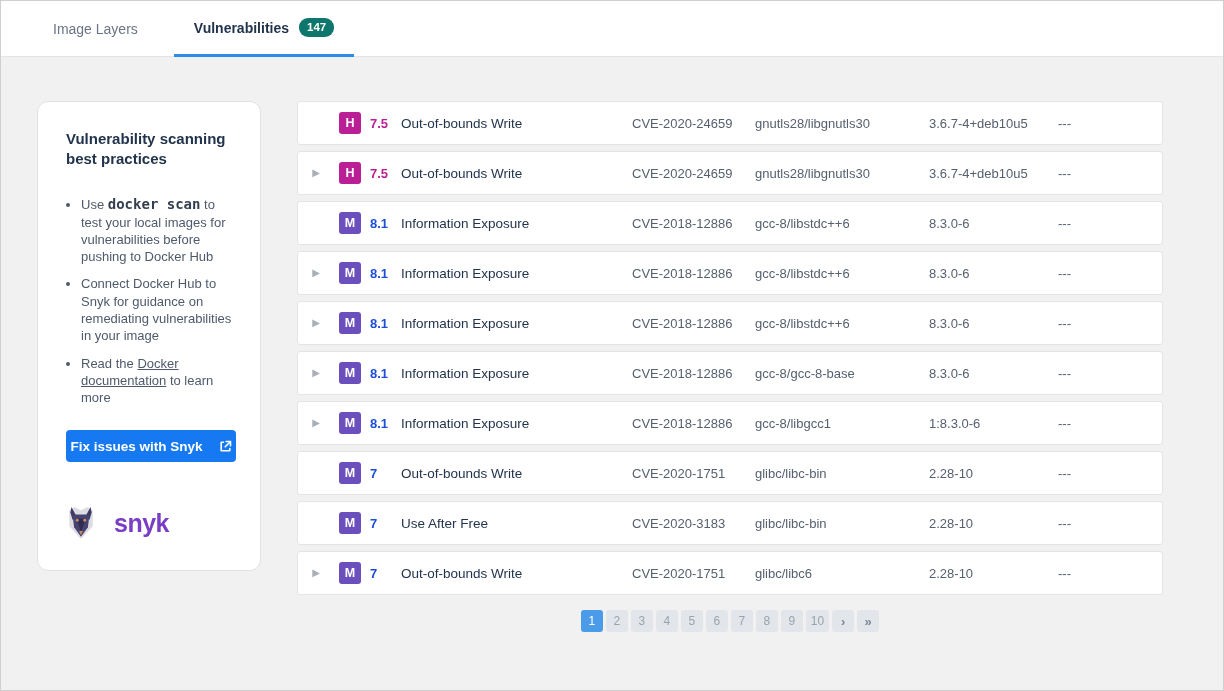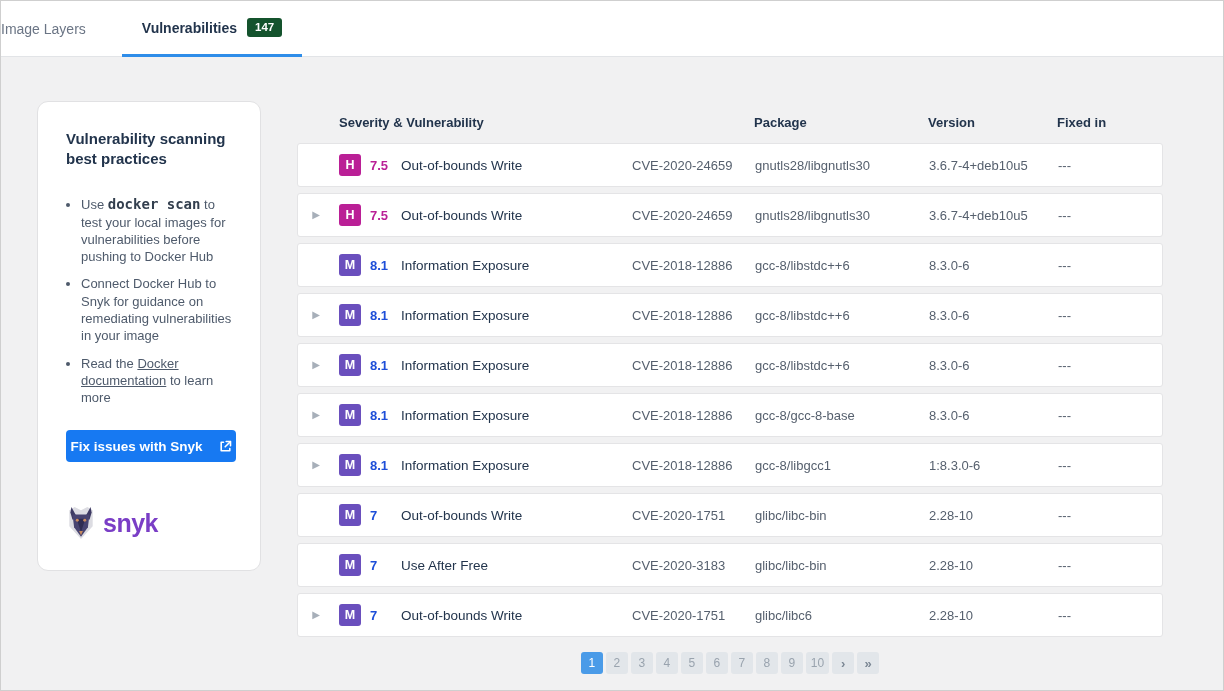--- a/index.html
+++ b/index.html
@@ -11,43 +11,44 @@
     overflow: hidden;
     color: #22344c;
   }
   
   .topbar {
     height: 56px;
     background: #ffffff;
     border-bottom: 1px solid #e2e4e7;
     display: flex;
     align-items: stretch;
+    padding-left: 52px;
   }
   .tab {
     display: flex;
     align-items: center;
     font-size: 14px;
     color: #6b7585;
     cursor: pointer;
   }
   .tab--layers { margin-right: 36px; }
   .tab--vulns {
     padding: 0 20px;
     color: #22344c;
     font-weight: bold;
     border-bottom: 3px solid #2e8de9;
     margin-bottom: -1px;
   }
   .count-badge {
-    background: #14532d;
+    background: #0f766e;
     color: #ffffff;
     font-size: 11.5px;
     font-weight: bold;
     padding: 4px 8px;
-    border-radius: 3px;
+    border-radius: 9px;
     margin-left: 10px;
     line-height: 1;
   }
   
   .layout {
     display: flex;
     align-items: flex-start;
     padding: 44px 60px 0 36px;
   }
   
@@ -101,21 +102,21 @@
     display: flex;
     align-items: center;
     justify-content: center;
     gap: 16px;
     cursor: pointer;
   }
   .logo {
     margin-top: 44px;
     display: flex;
     align-items: center;
-    gap: 7px;
+    gap: 18px;
   }
   .logo-wordmark {
     font-size: 25px;
     font-weight: bold;
     color: #7a3ec6;
     letter-spacing: -0.5px;
   }
   
   .main { flex: 1 1 auto; margin-left: 36px; }
   .grid-cols {
@@ -227,28 +228,20 @@
         <polygon points="10,12 18,12 14,25" fill="#2f2c52"></polygon>
         <circle cx="10.5" cy="13.5" r="1.4" fill="#c98b5f"></circle>
         <circle cx="17.5" cy="13.5" r="1.4" fill="#c98b5f"></circle>
         <polygon points="12.2,23.5 15.8,23.5 14,27.5" fill="#c98b5f"></polygon>
       </svg>
       <span class="logo-wordmark">snyk</span>
     </div>
   </div>
 
   <div class="main">
-    <div class="thead grid-cols">
-      <div></div>
-      <div class="col-sev">Severity &amp; Vulnerability</div>
-      <div></div>
-      <div>Package</div>
-      <div>Version</div>
-      <div>Fixed in</div>
-    </div>
     <div>
         <div class="vrow grid-cols">
     <div class="arrow-cell" style="visibility: hidden;">▶</div>
     <div class="sev-cell">
       <span class="sev-badge sev-H">H</span>
       <span class="score sev-H-text">7.5</span>
       <span class="vuln-name">Out-of-bounds Write</span>
     </div>
     <div>CVE-2020-24659</div>
     <div>gnutls28/libgnutls30</div>

